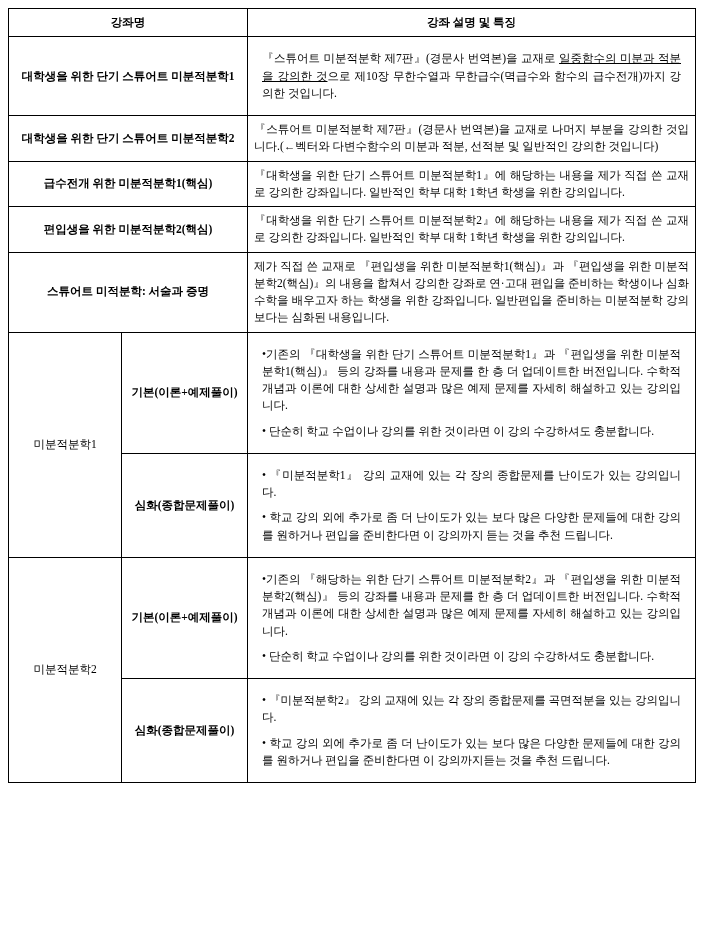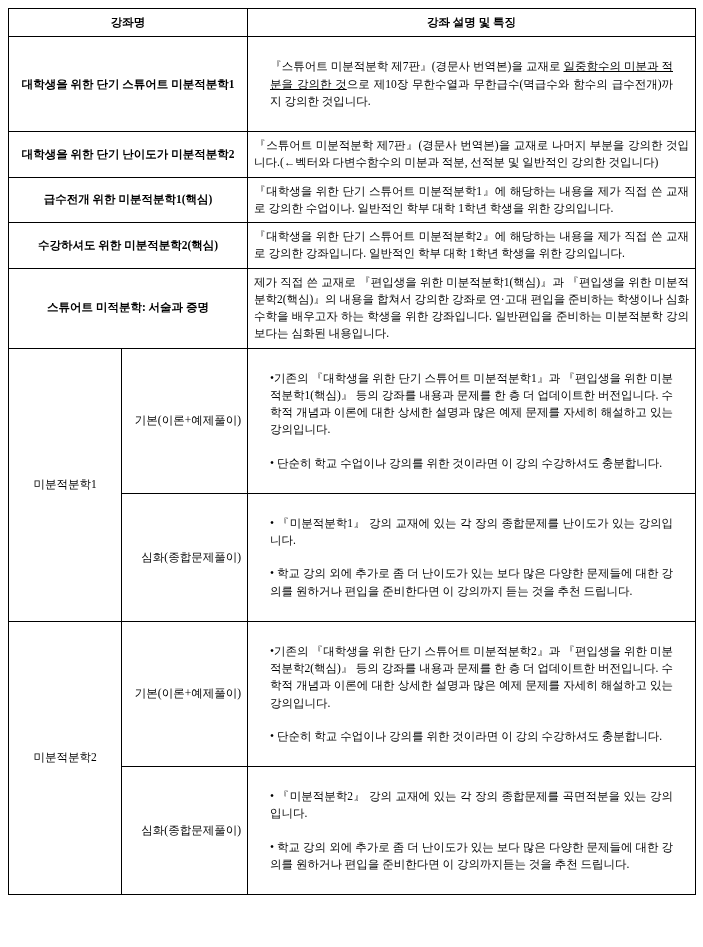--- a/index.html
+++ b/index.html
@@ -43,33 +43,33 @@
     font-size: 12px;
     line-height: 1.5;
     margin-left: 11px;
   }
   td.group-cell {
     text-align: center;
     font-weight: normal;
     font-size: 12px;
   }
   td.sub-cell {
-    text-align: right;
-    font-weight: normal;
+    text-align: center;
+    font-weight: bold;
     font-size: 11.5px;
   }
   td.desc-cell {
     text-align: justify;
     text-justify: inter-ideograph;
     font-size: 11.5px;
     line-height: 1.62;
     vertical-align: middle;
   }
   td.desc-cell p {
-    margin: 16px;
+    margin: 8px;
   }
   .u { text-decoration: underline; }
   .bullet { display: block; }
   col.c1 { width: 113px; }
   col.c2 { width: 126px; }
   col.c3 { width: 448px; }
 </style>
 </head>
 <body>
 
@@ -87,31 +87,31 @@
       </tr>
 
       <tr>
         <td class="name-cell" colspan="2">대학생을 위한 단기 스튜어트 미분적분학1</td>
         <td class="desc-cell">
           <p><span>『스튜어트 미분적분학 제7판』(경문사 번역본)을 교재로 </span><span class="u">일중함수의 미분과 적분을 강의한 것</span><span>으로 제10장 무한수열과 무한급수(멱급수와 함수의 급수전개)까지 강의한 것입니다.</span></p>
         </td>
       </tr>
 
       <tr>
-        <td class="name-cell" colspan="2">대학생을 위한 단기 난이도가 미분적분학2</td>
+        <td class="name-cell" colspan="2">대학생을 위한 단기 스튜어트 미분적분학2</td>
         <td class="desc-cell">『스튜어트 미분적분학 제7판』(경문사 번역본)을 교재로 나머지 부분을 강의한 것입니다.(←벡터와 다변수함수의 미분과 적분, 선적분 및 일반적인 강의한 것입니다)</td>
       </tr>
 
       <tr>
         <td class="name-cell" colspan="2">급수전개 위한 미분적분학1(핵심)</td>
-        <td class="desc-cell">『대학생을 위한 단기 스튜어트 미분적분학1』에 해당하는 내용을 제가 직접 쓴 교재로 강의한 수업이나. 일반적인 학부 대학 1학년 학생을 위한 강의입니다.</td>
+        <td class="desc-cell">『대학생을 위한 단기 스튜어트 미분적분학1』에 해당하는 내용을 제가 직접 쓴 교재로 강의한 강좌입니다. 일반적인 학부 대학 1학년 학생을 위한 강의입니다.</td>
       </tr>
 
       <tr>
-        <td class="name-cell" colspan="2">수강하셔도 위한 미분적분학2(핵심)</td>
+        <td class="name-cell" colspan="2">편입생을 위한 미분적분학2(핵심)</td>
         <td class="desc-cell">『대학생을 위한 단기 스튜어트 미분적분학2』에 해당하는 내용을 제가 직접 쓴 교재로 강의한 강좌입니다. 일반적인 학부 대학 1학년 학생을 위한 강의입니다.</td>
       </tr>
 
       <tr>
         <td class="name-cell" colspan="2">스튜어트 미적분학: 서술과 증명</td>
         <td class="desc-cell">제가 직접 쓴 교재로 『편입생을 위한 미분적분학1(핵심)』과 『편입생을 위한 미분적분학2(핵심)』의 내용을 합쳐서 강의한 강좌로 연·고대 편입을 준비하는 학생이나 심화수학을 배우고자 하는 학생을 위한 강좌입니다. 일반편입을 준비하는 미분적분학 강의 보다는 심화된 내용입니다.</td>
       </tr>
 
       <tr>
         <td class="group-cell" rowspan="2">미분적분학1</td>
@@ -126,21 +126,21 @@
         <td class="desc-cell">
           <p class="bullet">• 『미분적분학1』 강의 교재에 있는 각 장의 종합문제를 난이도가 있는 강의입니다.</p>
           <p class="bullet">• 학교 강의 외에 추가로 좀 더 난이도가 있는 보다 많은 다양한 문제들에 대한 강의를 원하거나 편입을 준비한다면 이 강의까지 듣는 것을 추천 드립니다.</p>
         </td>
       </tr>
 
       <tr>
         <td class="group-cell" rowspan="2">미분적분학2</td>
         <td class="sub-cell">기본(이론+예제풀이)</td>
         <td class="desc-cell">
-          <p class="bullet">•기존의 『대학생을 위한 단기 스튜어트 미분적분학2』과 『편입생을 위한 미분적분학2(핵심)』 등의 강좌를 내용과 문제를 한 층 더 업데이트한 버전입니다. 수학적 개념과 이론에 대한 상세한 설명과 많은 예제 문제를 자세히 해설하고 있는 강의입니다.</p>
+          <p class="bullet">•기존의 『해당하는 위한 단기 스튜어트 미분적분학2』과 『편입생을 위한 미분적분학2(핵심)』 등의 강좌를 내용과 문제를 한 층 더 업데이트한 버전입니다. 수학적 개념과 이론에 대한 상세한 설명과 많은 예제 문제를 자세히 해설하고 있는 강의입니다.</p>
           <p class="bullet">• 단순히 학교 수업이나 강의를 위한 것이라면 이 강의 수강하셔도 충분합니다.</p>
         </td>
       </tr>
       <tr>
         <td class="sub-cell">심화(종합문제풀이)</td>
         <td class="desc-cell">
           <p class="bullet">• 『미분적분학2』 강의 교재에 있는 각 장의 종합문제를 곡면적분을 있는 강의입니다.</p>
           <p class="bullet">• 학교 강의 외에 추가로 좀 더 난이도가 있는 보다 많은 다양한 문제들에 대한 강의를 원하거나 편입을 준비한다면 이 강의까지듣는 것을 추천 드립니다.</p>
         </td>
       </tr>

